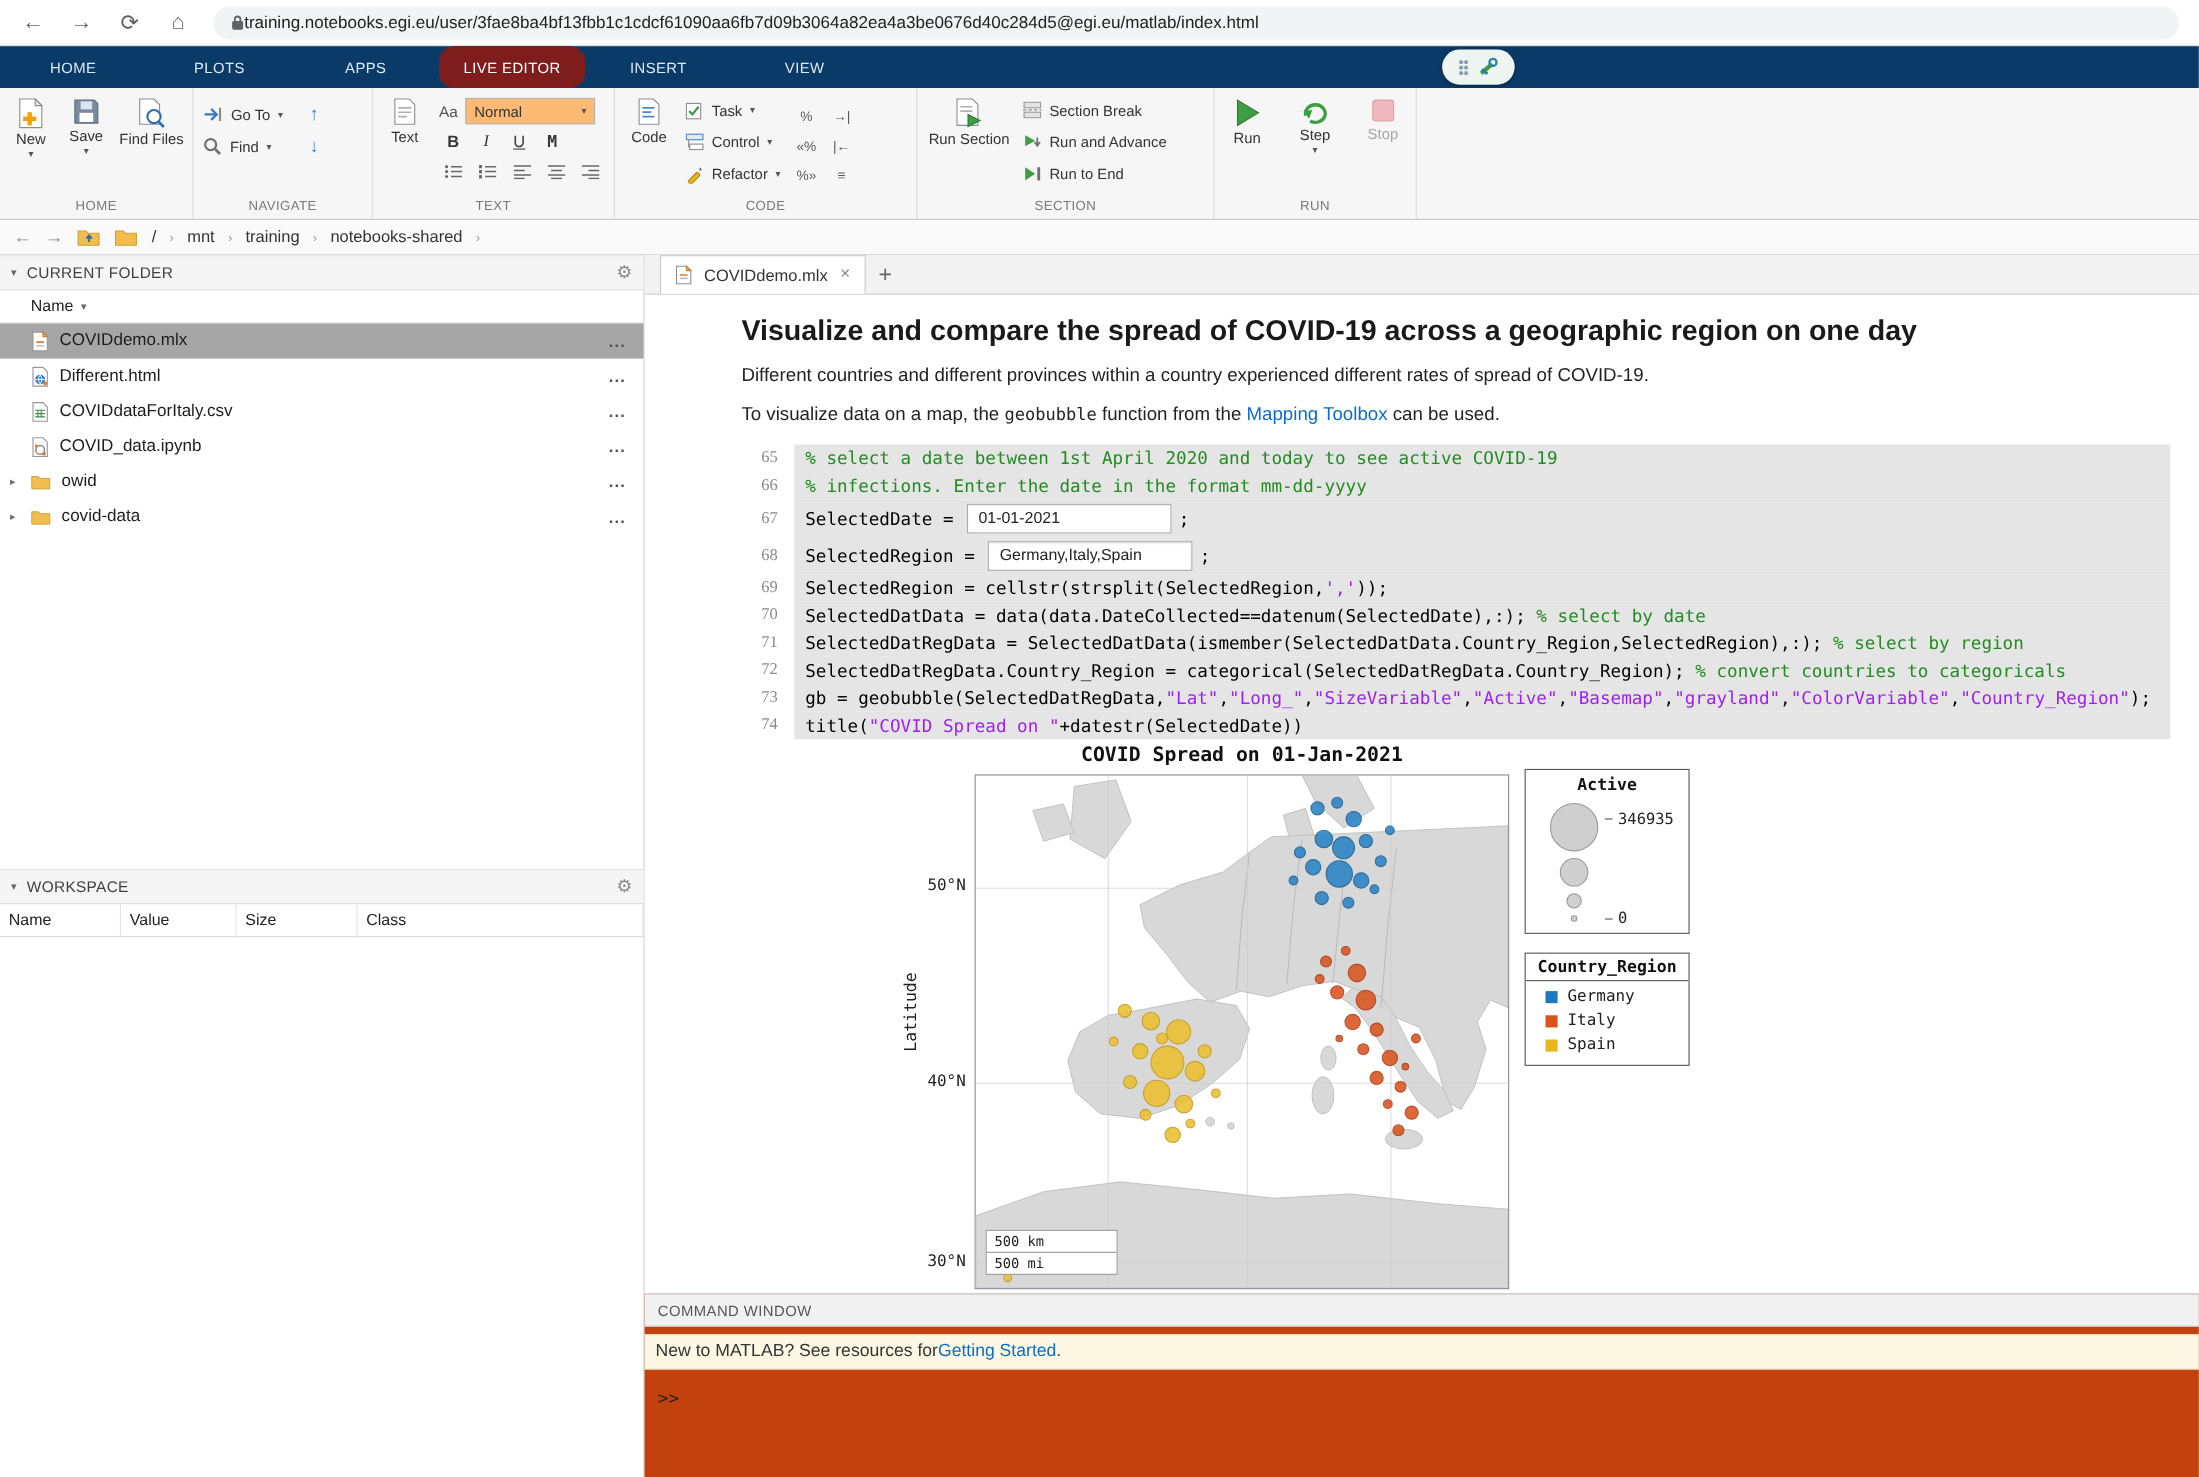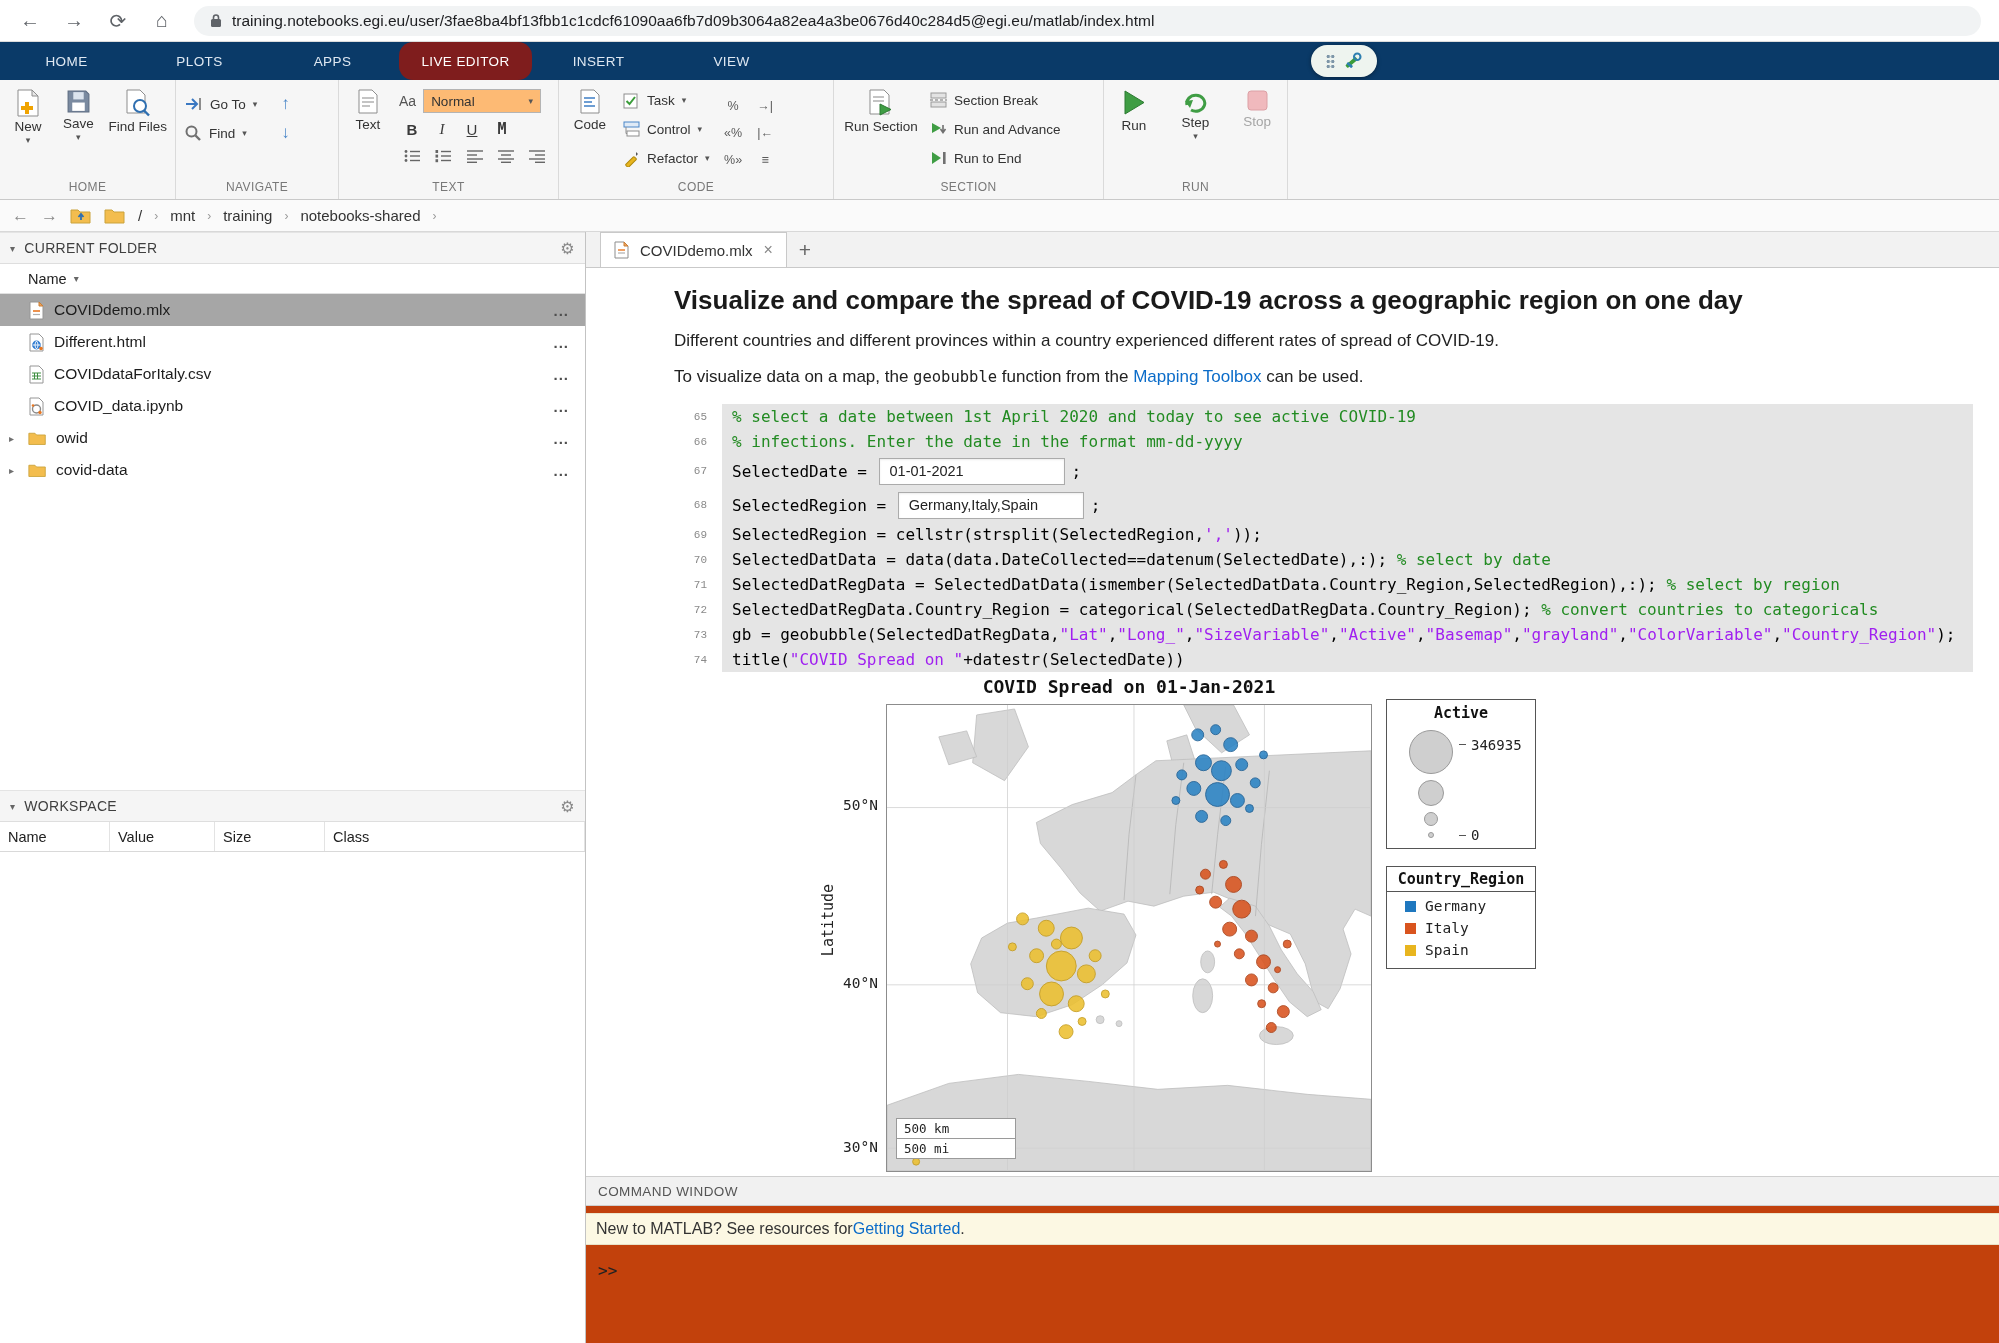--- a/index.html
+++ b/index.html
@@ -3,21 +3,21 @@
 <meta charset="utf-8">
 <style>
   * { margin:0; padding:0; box-sizing:border-box; }
   html,body { width:1999px; height:1343px; }
   body { position:relative; font-family:"Liberation Sans",sans-serif; background:#fff; overflow:hidden; color:#222; }
   .abs { position:absolute; }
 
   
   .browser { left:0; top:0; width:1999px; height:42px; background:#fff; border-bottom:1px solid #dcdcdc; display:flex; align-items:center; padding:0 18px; gap:20px; }
   .nav-ic { font-size:20px; color:#5f6368; width:24px; text-align:center; cursor:default; }
-  .addr { flex:1; height:30px; background:#f1f3f4; border-radius:15px; display:flex; align-items:center; padding:0 16px; gap:10px; font-size:15.5px; color:#202124; overflow:hidden; white-space:nowrap; }
+  .addr { flex:1; height:30px; background:#f1f3f4; border-radius:15px; display:flex; align-items:center; padding:0 16px; font-size:15.5px; color:#202124; overflow:hidden; white-space:nowrap; }
 
   
   .mtabs { left:0; top:42px; width:1999px; height:38px; background:#0a3a68; display:flex; }
   .mtab { width:133px; display:flex; align-items:center; justify-content:center; color:#dfe8f2; font-size:13.5px; letter-spacing:.4px; }
   .mtab.active { background:#7f1d1d; color:#fff;border-radius:14px; }
   .float-widget { left:1311px; top:45px; width:66px; height:32px; background:#eef4ef; border-radius:16px; box-shadow:0 1px 4px rgba(0,0,0,.4); display:flex; align-items:center; justify-content:center; gap:8px; }
   .drag-dots { width:9px; height:15px; background:radial-gradient(circle 1.5px, #7d96a8 1.5px, transparent 2px); background-size:4.5px 5px; }
 
   
   .toolstrip { left:0; top:80px; width:1999px; height:120px; background:#f6f6f6; border-bottom:1px solid #c9c9c9; display:flex; }
@@ -67,21 +67,21 @@
   .ed-plus { width:36px; height:35px; display:flex; align-items:center; justify-content:center; color:#666; font-size:21px; }
   .ed-doc { left:586px; top:268px; width:1413px; height:908px; background:#fff; overflow:hidden; padding:16px 0 0 88px; }
   .doc-title { font-size:26px; line-height:32px; font-weight:700; color:#1a1a1a; }
   .doc-p { margin-top:14px; font-size:17px; line-height:22px; color:#222; }
   .run-code { font-family:"DejaVu Sans Mono",monospace; font-size:15.5px; }
   .run-link { color:#0b6cc9; }
 
   .code-block { margin-top:16px; margin-right:26px; }
   .code-line { display:flex; align-items:stretch; min-height:25px; }
   .code-line.tall { min-height:34px; }
-  .code-gutter { width:48px; flex:none; display:flex; align-items:center; justify-content:flex-end; padding-right:15px; font-family:Liberation Mono, monospace; font-size:11px; color:#8a8a8a; background:#fff; }
+  .code-gutter { width:48px; flex:none; display:flex; align-items:center; justify-content:flex-end; padding-right:15px; font-family:Liberation Serif, serif; font-size:15px; color:#8a8a8a; background:#fff; }
   .code-body { flex:1; background:#e5e5e5; padding:0 10px; font-family:"DejaVu Sans Mono",monospace; font-size:16px; color:#000; display:flex; align-items:center; white-space:pre; }
   .seg-comment { color:#228B22; }
   .seg-string { color:#A020F0; }
   .seg-code { color:#000; }
   .code-field { display:inline-flex; align-items:center; background:#fff; border:1px solid #ababab; height:27px; padding:0 10px; margin:0 7px 0 2px; font-family:"Liberation Sans",sans-serif; font-size:14.5px; color:#222; min-width:186px; box-shadow:inset 0 1px 2px rgba(0,0,0,.08); }
 
   
   .figure-wrap { position:relative; margin-top:4px; height:500px; }
   .fig-title { position:absolute; left:212px; top:0; width:486px; text-align:center; font-family:"DejaVu Sans Mono",monospace; font-weight:bold; font-size:18px; color:#111; }
   .map-box { position:absolute; left:212px; top:28px; width:486px; height:468px; border:1px solid #8c8c8c; background:#fff; }

